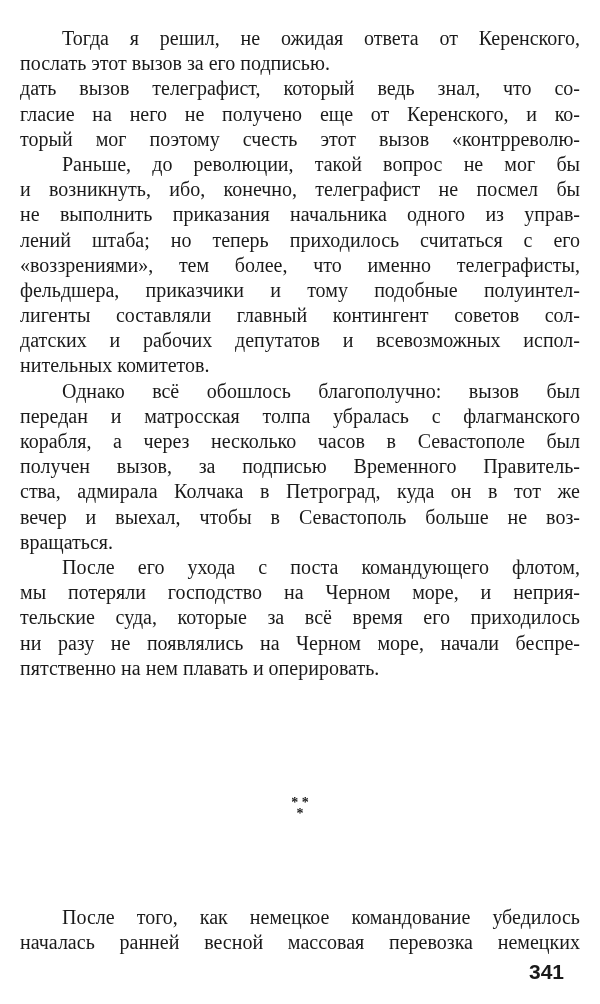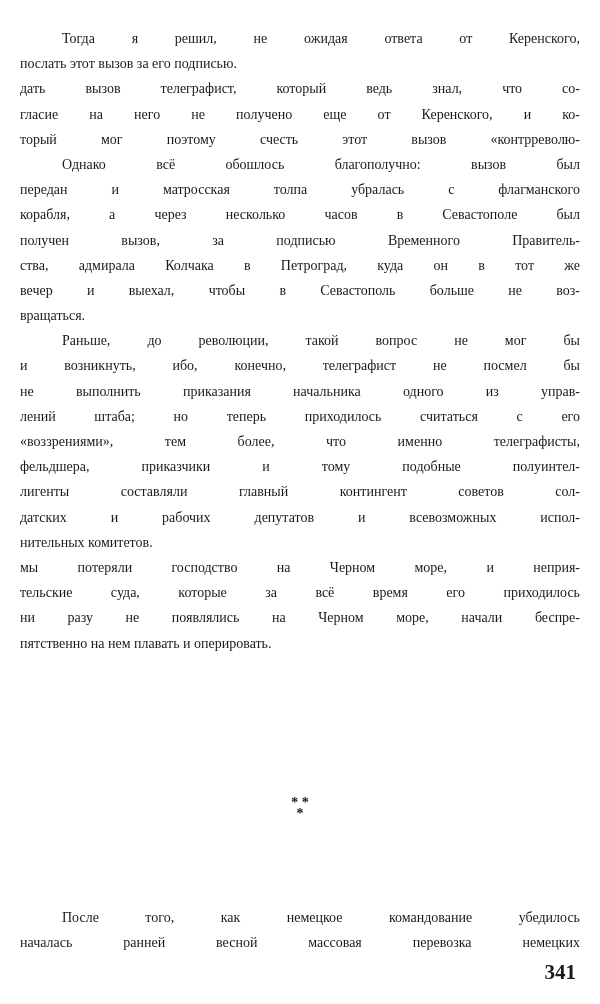--- a/index.html
+++ b/index.html
@@ -16,21 +16,21 @@
       font-family: "Liberation Serif", "DejaVu Serif", serif;
     }
     .page {
       position: absolute;
       left: 20px;
       top: 26px;
       width: 560px;
     }
     .para {
       margin: 0;
-      font-size: 14px;
+      font-size: 20px;
       line-height: 25.2px;
       text-align: justify;
     }
     .line {
       display: block;
       text-align: justify;
       text-align-last: justify;
       white-space: nowrap;
       height: 25.2px;
       overflow: visible;
@@ -55,61 +55,62 @@
       display: block;
     }
     .page2 {
       position: absolute;
       left: 20px;
       top: 905px;
       width: 560px;
     }
     .page-number {
       position: absolute;
-      right: 24px;
+      right: 36px;
       top: 960px;
       font-size: 21px;
       font-weight: bold;
-      font-family: Liberation Serif, serif;
+      font-family: Liberation Sans, sans-serif;
     }
   </style>
 </head>
 <body>
 
 <div class="page">
   <p class="para">
     <span class="line first">Тогда я решил, не ожидая ответа от Керенского,</span>
     <span class="line last">послать этот вызов за его подписью.</span>
   </p>
   <p class="para">
     <span class="line">дать вызов телеграфист, который ведь знал, что со-</span>
     <span class="line">гласие на него не получено еще от Керенского, и ко-</span>
     <span class="line">торый мог поэтому счесть этот вызов «контрреволю-</span>
   </p>
   <p class="para">
-    <span class="line first">Однако всё обошлось благополучно: вызов был</span>
-    <span class="line">передан и матросская толпа убралась с флагманского</span>
-    <span class="line">корабля, а через несколько часов в Севастополе был</span>
-    <span class="line">получен вызов, за подписью Временного Правитель-</span>
-    <span class="line">ства, адмирала Колчака в Петроград, куда он в тот же</span>
-    <span class="line">вечер и выехал, чтобы в Севастополь больше не воз-</span>
-    <span class="line last">вращаться.</span>
-  </p>
-  <p class="para">
     <span class="line first">Раньше, до революции, такой вопрос не мог бы</span>
     <span class="line">и возникнуть, ибо, конечно, телеграфист не посмел бы</span>
     <span class="line">не выполнить приказания начальника одного из управ-</span>
     <span class="line">лений штаба; но теперь приходилось считаться с его</span>
     <span class="line">«воззрениями», тем более, что именно телеграфисты,</span>
     <span class="line">фельдшера, приказчики и тому подобные полуинтел-</span>
     <span class="line">лигенты составляли главный контингент советов сол-</span>
     <span class="line">датских и рабочих депутатов и всевозможных испол-</span>
     <span class="line last">нительных комитетов.</span>
   </p>
   <p class="para">
+    <span class="line first">Однако всё обошлось благополучно: вызов был</span>
+    <span class="line">передан и матросская толпа убралась с флагманского</span>
+    <span class="line">корабля, а через несколько часов в Севастополе был</span>
+    <span class="line">получен вызов, за подписью Временного Правитель-</span>
+    <span class="line">ства, адмирала Колчака в Петроград, куда он в тот же</span>
+    <span class="line">вечер и выехал, чтобы в Севастополь больше не воз-</span>
+    <span class="line last">вращаться.</span>
+  </p>
+  <p class="para">
+    <span class="line first">После его ухода с поста командующего флотом,</span>
     <span class="line">мы потеряли господство на Черном море, и неприя-</span>
     <span class="line">тельские суда, которые за всё время его приходилось</span>
     <span class="line">ни разу не появлялись на Черном море, начали беспре-</span>
     <span class="line last">пятственно на нем плавать и оперировать.</span>
   </p>
 </div>
 
 <div class="section-break">
   <span>* *</span>
   <span>*</span>

